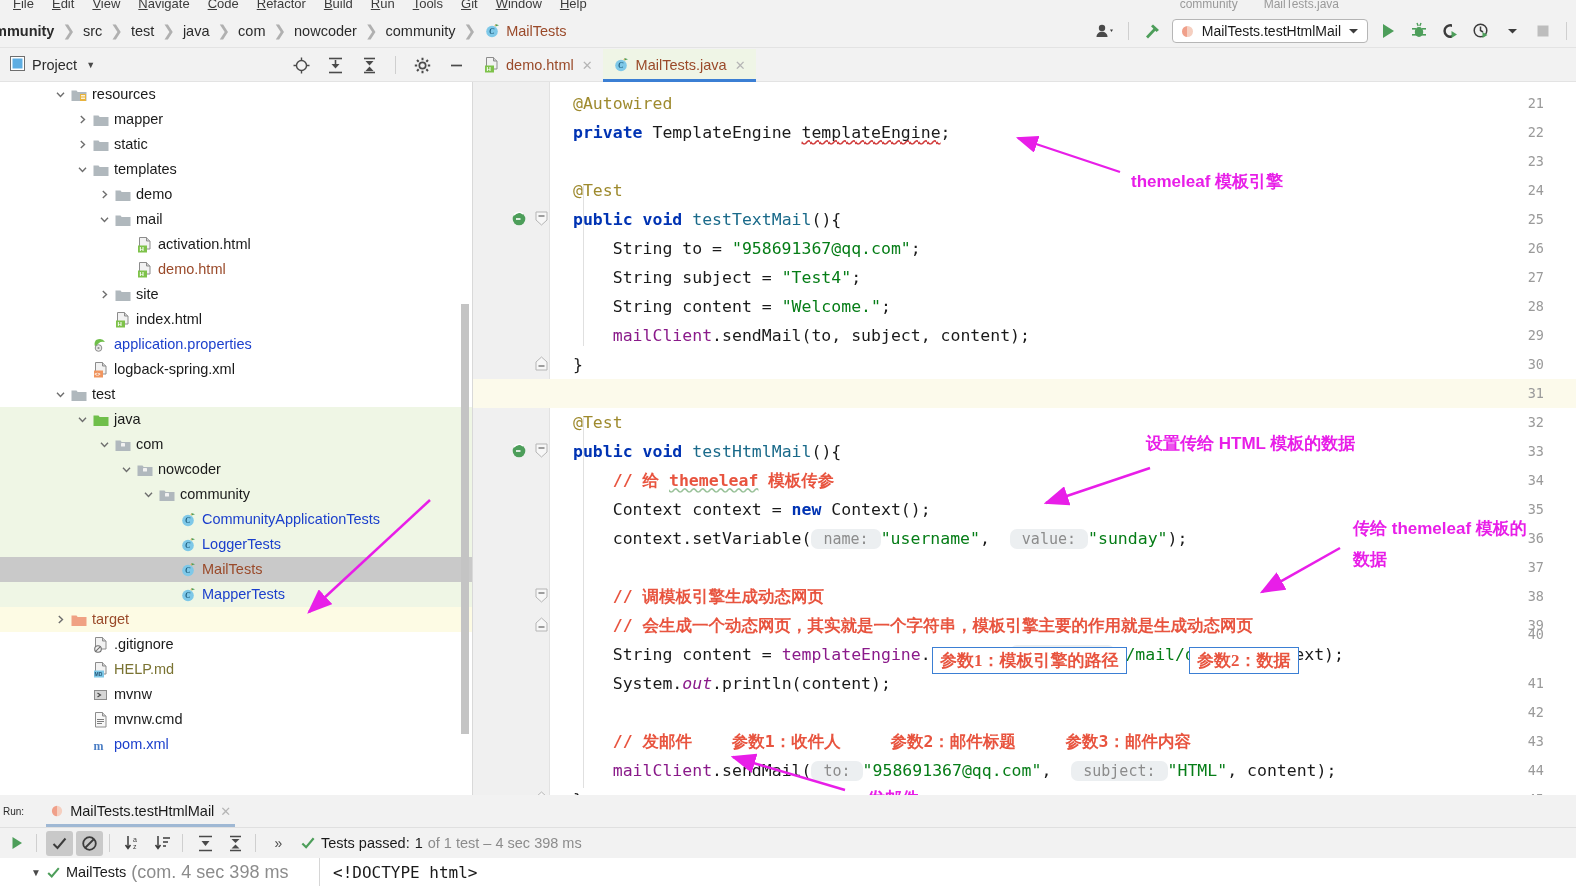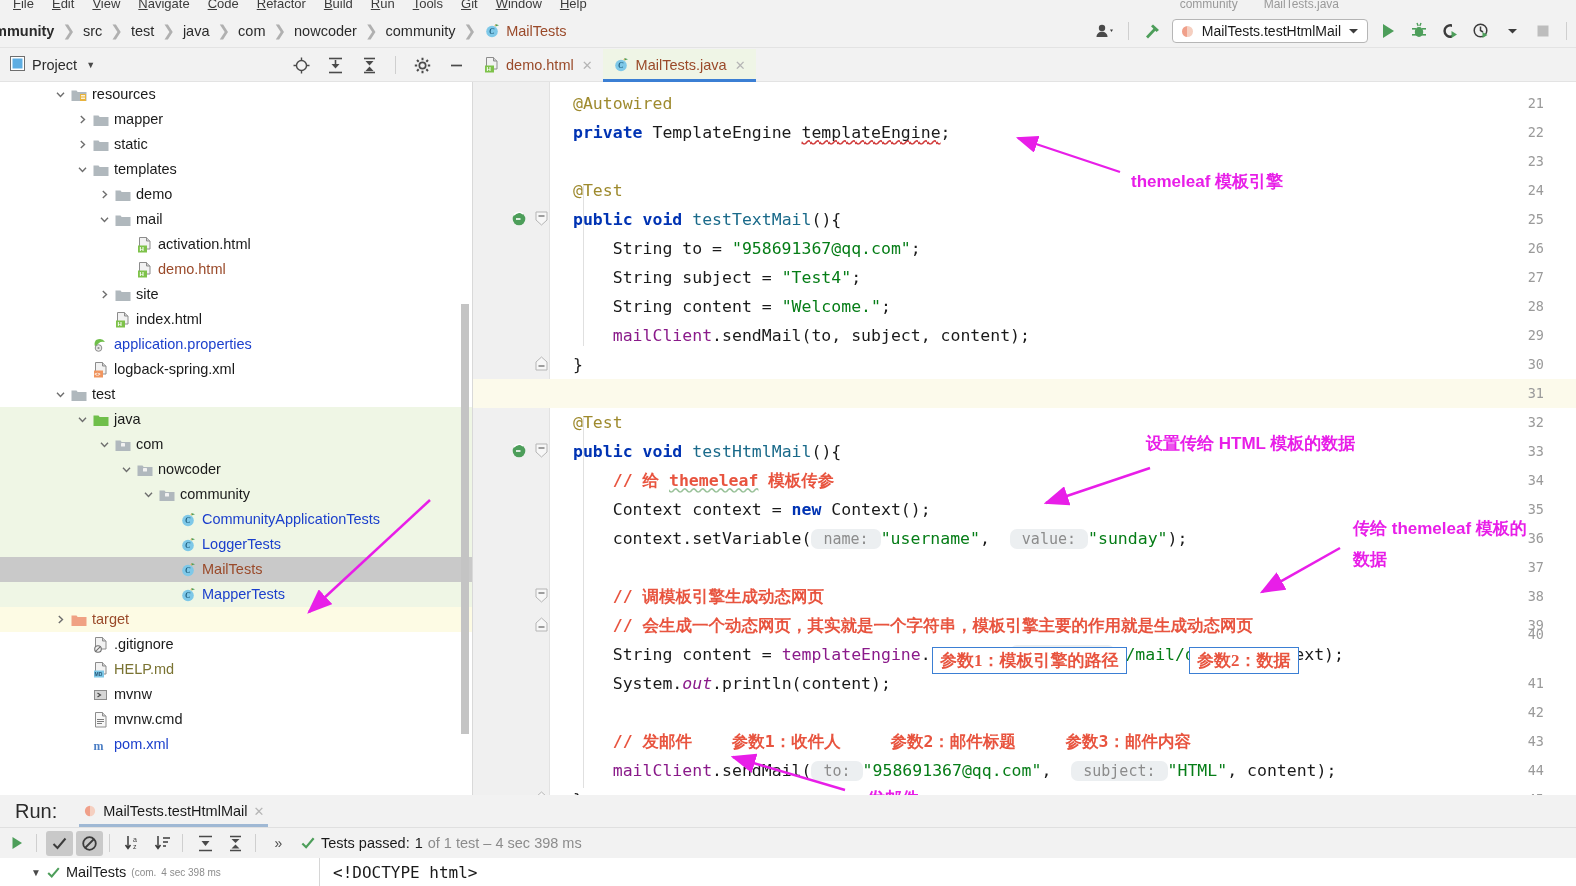--- a/index.html
+++ b/index.html
@@ -150,42 +150,42 @@
   
   .mnote {
     position:absolute; color:#e81ee8; font-size:17px; font-weight:bold;
     font-family:"Liberation Sans", sans-serif; white-space:pre; line-height:23px;
   }
   svg.arrows { position:absolute; left:0; top:0; width:1576px; height:886px; pointer-events:none; }
 
   
   .runwin { position:absolute; left:0; top:795px; width:1576px; height:91px; background:#f2f2f2; }
   .run-tabs { position:absolute; left:0; top:0; width:1576px; height:32px; display:flex; align-items:center; }
-  .run-label { font-size:20px; color:#2b2b2b; margin-left:15px; }
+  .run-label { font-size:10px; color:#2b2b2b; margin-left:3px; }
   .run-tab {
     display:flex; align-items:center; gap:6px; height:31px; margin-left:22px;
     font-size:14.5px; color:#1a1a1a; position:relative; padding:0 4px;
   }
   .run-tab::after { content:""; position:absolute; left:0; right:0; bottom:0; height:3px; background:#9fb8d4; }
   .run-toolbar {
     position:absolute; left:0; top:32px; width:1576px; height:31px;
     display:flex; align-items:center; gap:0; border-top:1px solid #e0e0e0;
   }
   .tbtn { width:27px; height:25px; display:flex; align-items:center; justify-content:center; margin-left:3px; }
   .tbtn.pressed { background:#c9c9c9; border-radius:3px; }
   .tb-sep { width:1px; height:18px; background:#cfcfcf; margin:0 6px; }
   .run-status { font-size:14.5px; color:#1a1a1a; display:flex; align-items:center; gap:5px; margin-left:8px; }
   .run-status .dim { color:#8c8c8c; }
 
   .run-bottom { position:absolute; left:0; top:63px; width:1576px; height:28px; background:#ffffff; display:flex; }
   .run-tree-col { width:295px; height:28px; display:flex; align-items:center; gap:5px; background:#ffffff; border-right:1px solid #d6d6d6; position:relative; }
   .run-left-rail { position:absolute; left:0; top:63px; width:25px; height:28px; background:#f2f2f2; display:flex; align-items:center; justify-content:center; }
   .run-console { flex:1; font-family:"DejaVu Sans Mono", monospace; font-size:16px; color:#1a1a1a; display:flex; align-items:center; padding-left:13px; }
   .run-tree-text { font-size:14.5px; color:#1a1a1a; white-space:nowrap; }
-  .run-tree-dim { font-size:10px; color:#8c8c8c; }
+  .run-tree-dim { font-size:18px; color:#8c8c8c; }
 </style>
 </head>
 <body>
 
 <div class="ide">
 
   <div class="menubar">
     <div class="menubar-inner" id="menu-items">
         <span class="menu-item"><u>F</u>ile</span>
         <span class="menu-item"><u>E</u>dit</span>

